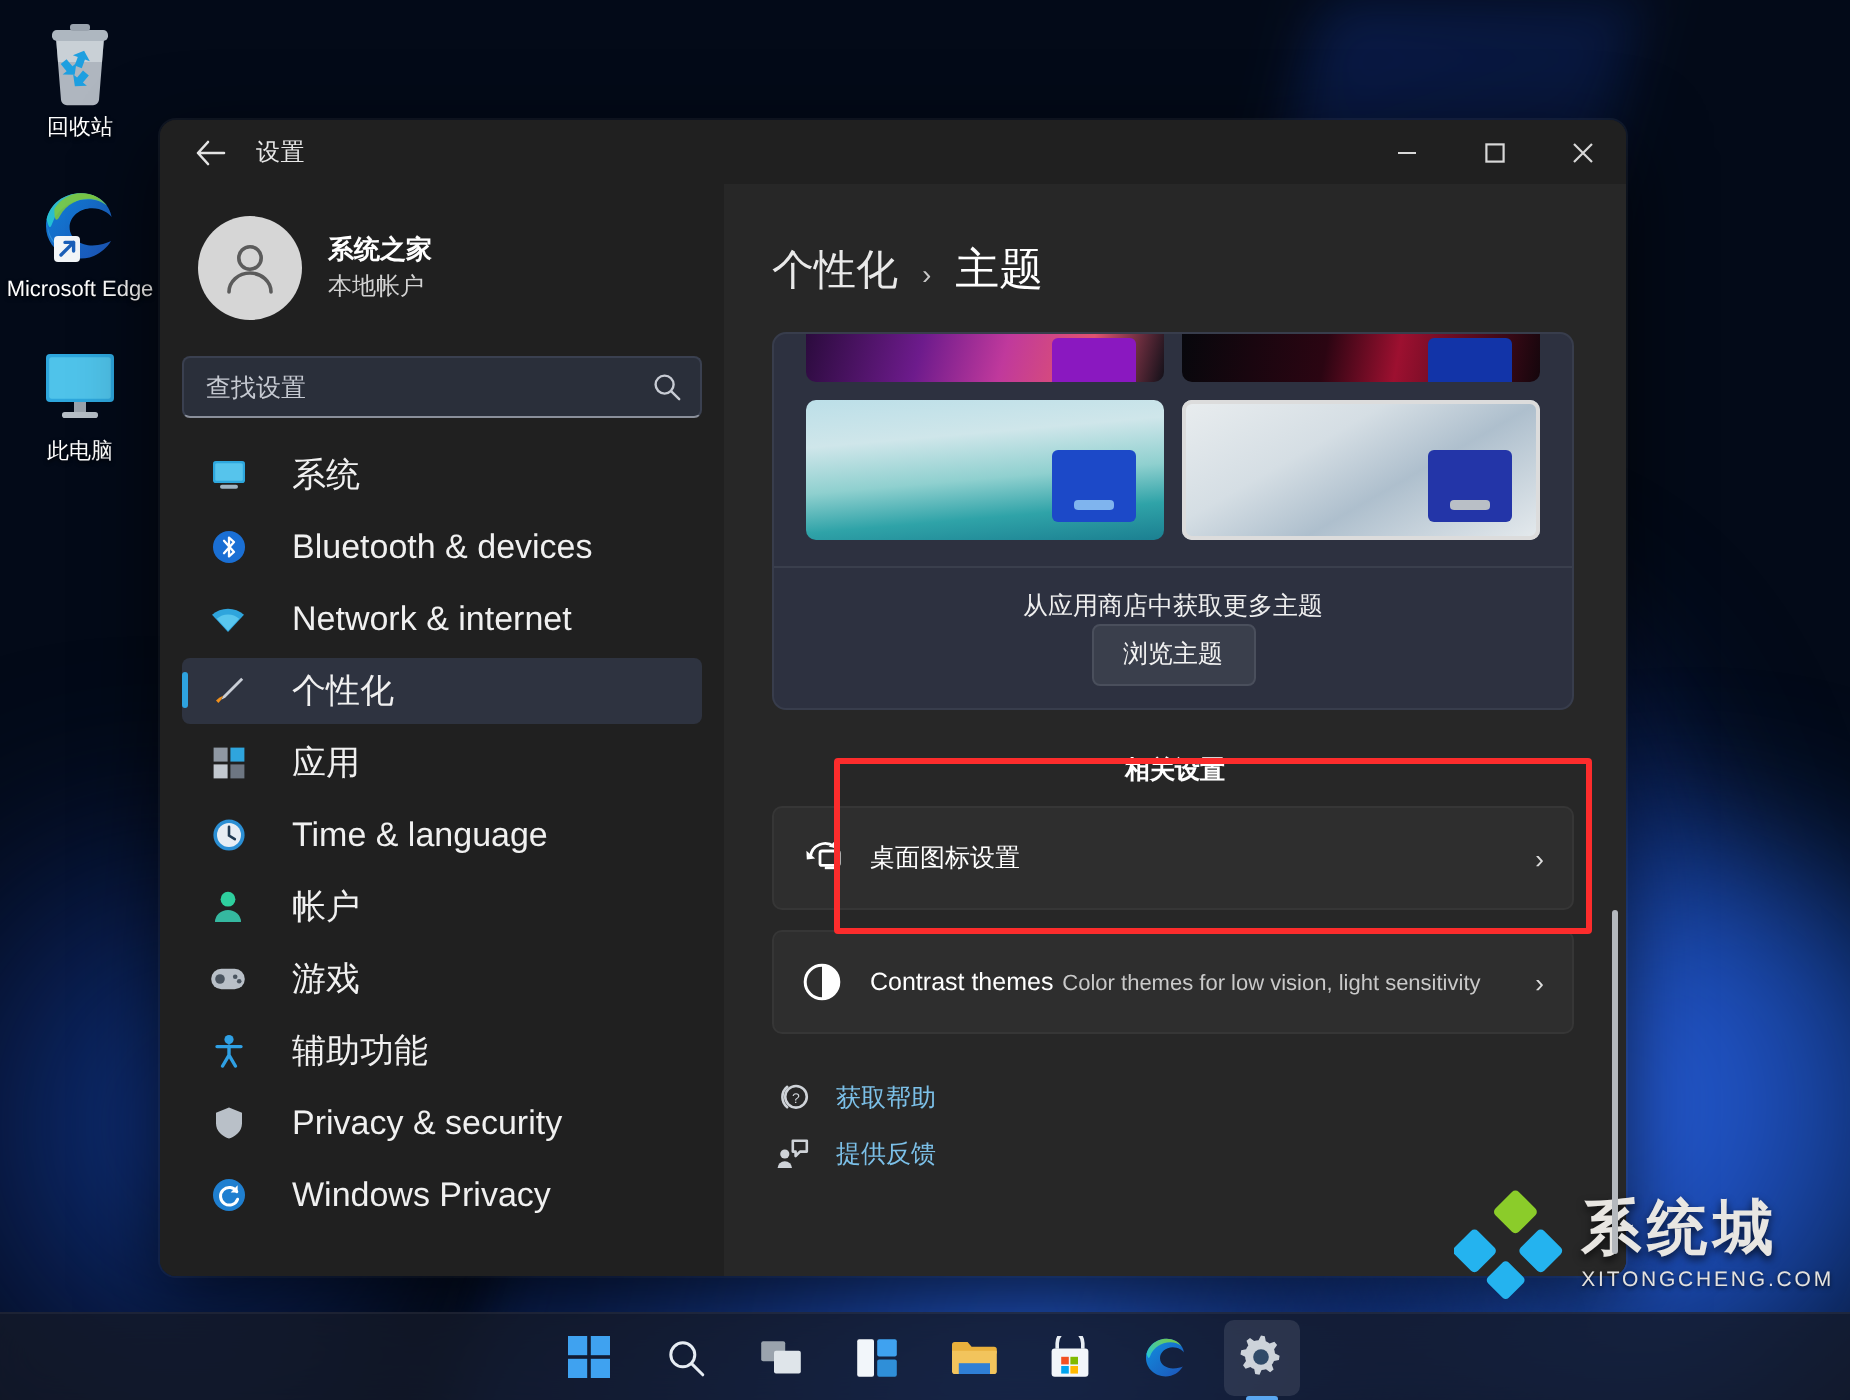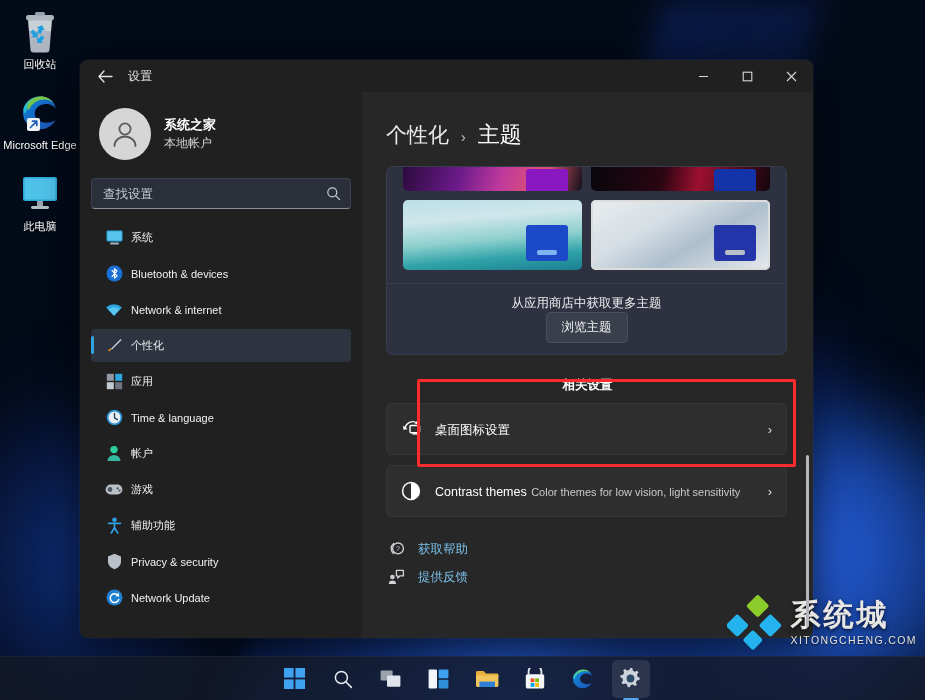--- a/index.html
+++ b/index.html
@@ -102,23 +102,23 @@
   .searchbox input {
     background: transparent; border: none; outline: none;
     color: #cfd3da; font-size: 12.5px; width: 100%;
     font-family: "Liberation Sans", sans-serif;
   }
   .searchbox input::placeholder { color: #c6cad2; }
   .search-ico { position: absolute; right: 9px; top: 7px; color: #c8ccd4; }
 
   .navlist { margin-top: 2px; }
   .navitem {
-    position: relative; display: flex; align-items: center; gap: 8px;
+    position: relative; display: flex; align-items: center; gap: 23px;
     height: 33px; border-radius: 4px; padding-left: 14px;
-    color: #f0f0f0; font-size: 11px; cursor: pointer; margin-bottom: 3px;
+    color: #f0f0f0; font-size: 17px; cursor: pointer; margin-bottom: 3px;
   }
   .navitem.active { background: #2e3340; }
   .navitem.active::before {
     content: ""; position: absolute; left: 0px; top: 7px;
     width: 3px; height: 18px; background: #2ea3e0; border-radius: 2px;
   }
   .navitem .nico { width: 18px; height: 18px; flex: 0 0 18px; display:flex; align-items:center; justify-content:center; }
 
   
   .main {
@@ -475,21 +475,21 @@
           </div>
 
           <div class="navitem">
             <span class="nico">
               <svg width="17" height="17" viewBox="0 0 17 17">
                 <circle cx="8.5" cy="8.5" r="8" fill="#1f7fd0"></circle>
                 <path d="M12.4 6.8 A4.4 4.4 0 1 0 12.8 10.6" stroke="#fff" stroke-width="1.5" fill="none" stroke-linecap="round"></path>
                 <path d="M12.8 3.6 V7.2 H9.3 Z" fill="#fff"></path>
               </svg>
             </span>
-            <span>Network Update</span>
+            <span>Windows Privacy</span>
           </div>
 
         </div>
       </div>
 
       <div class="main">
 
         <div class="breadcrumb">
           <span class="bc-parent">个性化</span>
           <span class="bc-sep">›</span>

